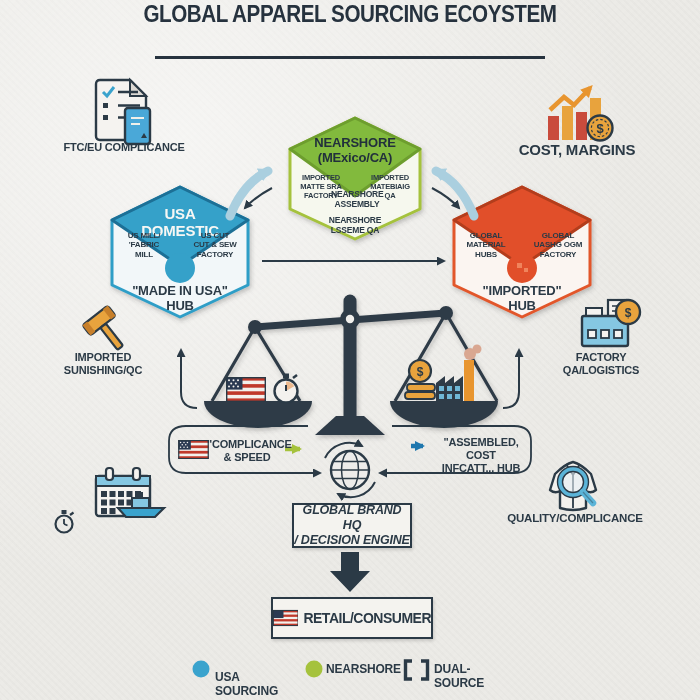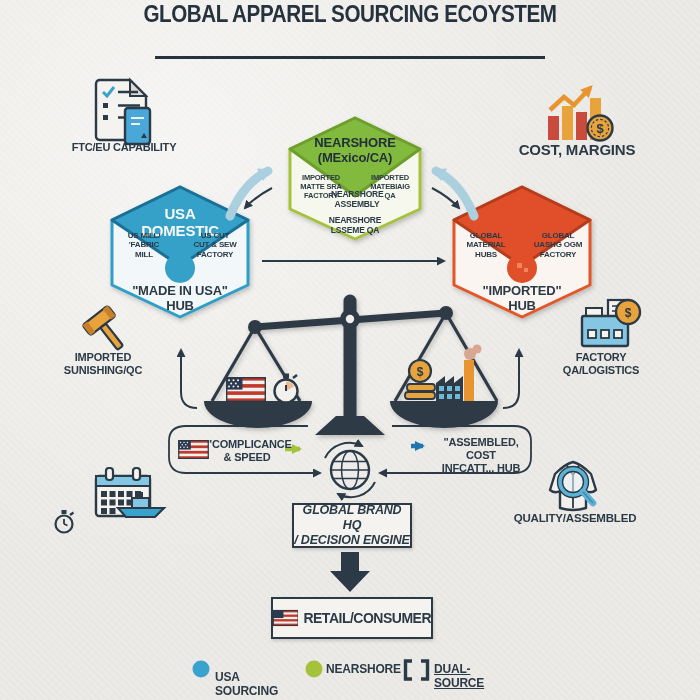--- a/index.html
+++ b/index.html
@@ -38,21 +38,21 @@
   .t-off-hub{left:467px;top:284px;width:110px;font-size:13px;line-height:1.12;}
   .t-dual{left:270px;top:272px;width:160px;font-size:13.5px;}
   .t-imported-qc{left:33px;top:351px;width:140px;font-size:11px;}
   .t-factory-qa{left:531px;top:351px;width:140px;font-size:11px;}
   .t-compliance{left:207px;top:438px;width:80px;font-size:11px;}
   .t-assembled{left:430px;top:436px;width:102px;font-size:11px;}
   .t-leadtime{left:79px;top:515px;width:150px;font-size:11.5px;}
   .t-quality{left:505px;top:512px;width:140px;font-size:11.5px;}
   .t-leg-usa{left:215px;top:662px;width:90px;font-size:12px;margin-top:8px;}
   .t-leg-near{left:326px;top:662px;width:70px;font-size:12px;}
-  .t-leg-dual{left:434px;top:662px;width:84px;font-size:12px;text-decoration:underline;}
+  .t-leg-dual{left:434px;top:662px;width:84px;font-size:12px;}
   .hq-box{
     position:absolute;left:292px;top:503px;width:116px;height:41px;
     border:2px solid #2b3a46;background:#f4f3ef;display:flex;align-items:center;justify-content:flex-start;
     box-shadow:1px 2px 3px rgba(0,0,0,.15);
     font-style:italic;
   }
   .hq-box .lbl{position:static;font-size:12.5px;line-height:1.2;}
   .retail-box{
     position:absolute;left:271px;top:597px;width:158px;height:38px;
     border:2px solid #2b3a46;background:#f4f3ef;display:flex;align-items:center;justify-content:center;gap:5px;
@@ -292,21 +292,21 @@
       <g stroke="#2b3a46" stroke-width="3.4" fill="none">
         <path d="M412 661 H405.5 V679 H412"></path>
         <path d="M421 661 H427.5 V679 H421"></path>
       </g>
     </g>
   </svg>
 
   <div class="lbl t-title">GLOBAL APPAREL SOURCING ECOYSTEM</div>
   <div class="underline"></div>
 
-  <div class="lbl t-ftc">FTC/EU CAPABILITY</div>
+  <div class="lbl t-ftc">FTC/EU COMPLICANCE</div>
   <div class="lbl t-cost">COST, MARGINS</div>
 
   <div class="lbl t-near-title">NEARSHORE
 (MExico/CA)</div>
   <div class="lbl t-near-left">IMPORTED
 MATTE SRA
 FACTORY</div>
   <div class="lbl t-near-center">NEARSHORE
 ASSEMBLY</div>
   <div class="lbl t-near-right">IMPORTED
@@ -339,21 +339,21 @@
   <div class="lbl t-imported-qc">IMPORTED
 SUNISHING/QC</div>
   <div class="lbl t-factory-qa">FACTORY
 QA/LOGISTICS</div>
 
   <div class="lbl t-compliance">"COMPLICANCE
 &amp; SPEED</div>
   <div class="lbl t-assembled">"ASSEMBLED, COST
 INFCATT... HUB</div>
 
-  <div class="lbl t-quality">QUALITY/ASSEMBLED</div>
+  <div class="lbl t-quality">QUALITY/COMPLICANCE</div>
 
   <div class="hq-box">
     <div class="lbl">GLOBAL BRAND HQ
 / DECISION ENGINE</div>
   </div>
 
   <div class="retail-box">
     <svg width="31" height="20" viewBox="0 0 40 25">
       <rect x="0" y="0" width="40" height="25" fill="#f3f1ed"></rect>
       <rect x="0" y="0" width="40" height="3.6" fill="#c0392b"></rect>

